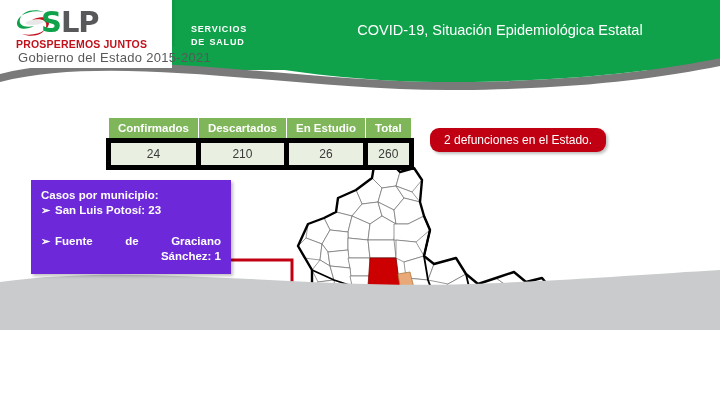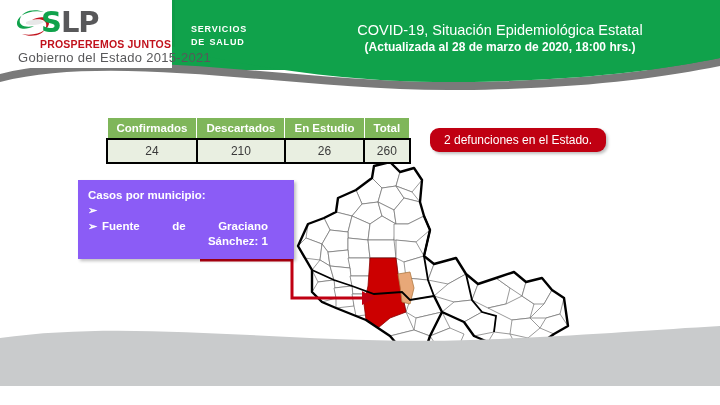--- a/index.html
+++ b/index.html
@@ -11,21 +11,21 @@
     width: 720px;
     height: 405px;
     overflow: hidden;
     font-family: "Liberation Sans", sans-serif;
     position: relative;
   }
   .slide {
     position: absolute;
     inset: 0;
     width: 720px;
-    height: 386px;
+    height: 330px;
     background: #ffffff;
     overflow: hidden;
   }
 
   
   .header-green {
     position: absolute;
     left: 163px;
     top: 0;
     width: 557px;
@@ -82,21 +82,20 @@
   .logo-slp .l-green { color: #10A24B; }
   .logo-tagline {
     position: absolute;
     left: 2px;
     top: 32px;
     font-size: 10.5px;
     font-weight: bold;
     color: #C1121C;
     letter-spacing: 0.2px;
     white-space: nowrap;
-    margin-left: 24px;
   }
   .logo-sub {
     position: absolute;
     left: 4px;
     top: 44px;
     font-size: 13px;
     color: #58585A;
     letter-spacing: 0.3px;
     white-space: nowrap;
   }
@@ -154,21 +153,21 @@
     padding: 4px 9px;
     border: 1px solid #ffffff;
     text-align: center;
     white-space: nowrap;
   }
   .stats-table td {
     background: #E9EFE1;
     color: #3A3A3A;
     font-size: 12px;
     padding: 4px 9px;
-    border: 2px solid #000000;
+    border: 5px solid #000000;
     text-align: center;
   }
 
   
   .deaths-box {
     position: absolute;
     left: 430px;
     top: 128px;
     padding: 5px 14px;
     background: #C00012;
@@ -178,26 +177,25 @@
     z-index: 5;
     white-space: nowrap;
     box-shadow: 2px 2px 3px rgba(0,0,0,0.25);
     border-radius: 9px;
   }
   .muni-box {
     position: absolute;
     left: 31px;
     top: 180px;
     width: 180px;
-    padding: 8px 26px 10px 10px;
-    background: #8b5cf6;
+    padding: 8px 10px 10px 10px;
+    background: #6d28d9;
     color: #ffffff;
     z-index: 5;
     box-shadow: 2px 2px 3px rgba(0,0,0,0.25);
-    margin-left: 47px;
   }
   .muni-title {
     font-size: 11.5px;
     font-weight: bold;
     line-height: 15px;
   }
   .muni-item {
     font-size: 11.5px;
     font-weight: bold;
     line-height: 15px;
@@ -293,21 +291,20 @@
     <div class="logo-sub">Gobierno del Estado 2015-2021</div>
   </div>
 
   <div class="servicios">
     <span>Servicios</span>
     <span>de Salud</span>
   </div>
 
   <div class="title-block">
     <div class="title-main">COVID-19, Situación Epidemiológica Estatal</div>
-    <div class="title-sub">(Actualizada al 28 de marzo de 2020, 18:00 hrs.)</div>
   </div>
 
   <table class="stats-table">
     <thead>
       <tr>
         <th>Confirmados</th>
         <th>Descartados</th>
         <th>En Estudio</th>
         <th>Total</th>
       </tr>
@@ -321,20 +318,21 @@
       </tr>
     </tbody>
   </table>
 
   <div class="deaths-box">2 defunciones en el Estado.</div>
 
   <div class="muni-box">
     <div class="muni-title">Casos por municipio:</div>
     <div class="muni-item first">
       <span class="bullet">➢</span>
+      <span>San Luis Potosí: 23</span>
     </div>
     <div class="muni-item second">
       <span class="bullet">➢</span>
       <span class="just">Fuente de Graciano</span>
       <span class="last-line">Sánchez: 1</span>
     </div>
   </div>
 
   <svg class="arrow-svg" viewBox="0 0 180 60">
     <path d="M0,10 L92,10 L92,48 L162,48" stroke="#C00012" stroke-width="3" fill="none"></path>

